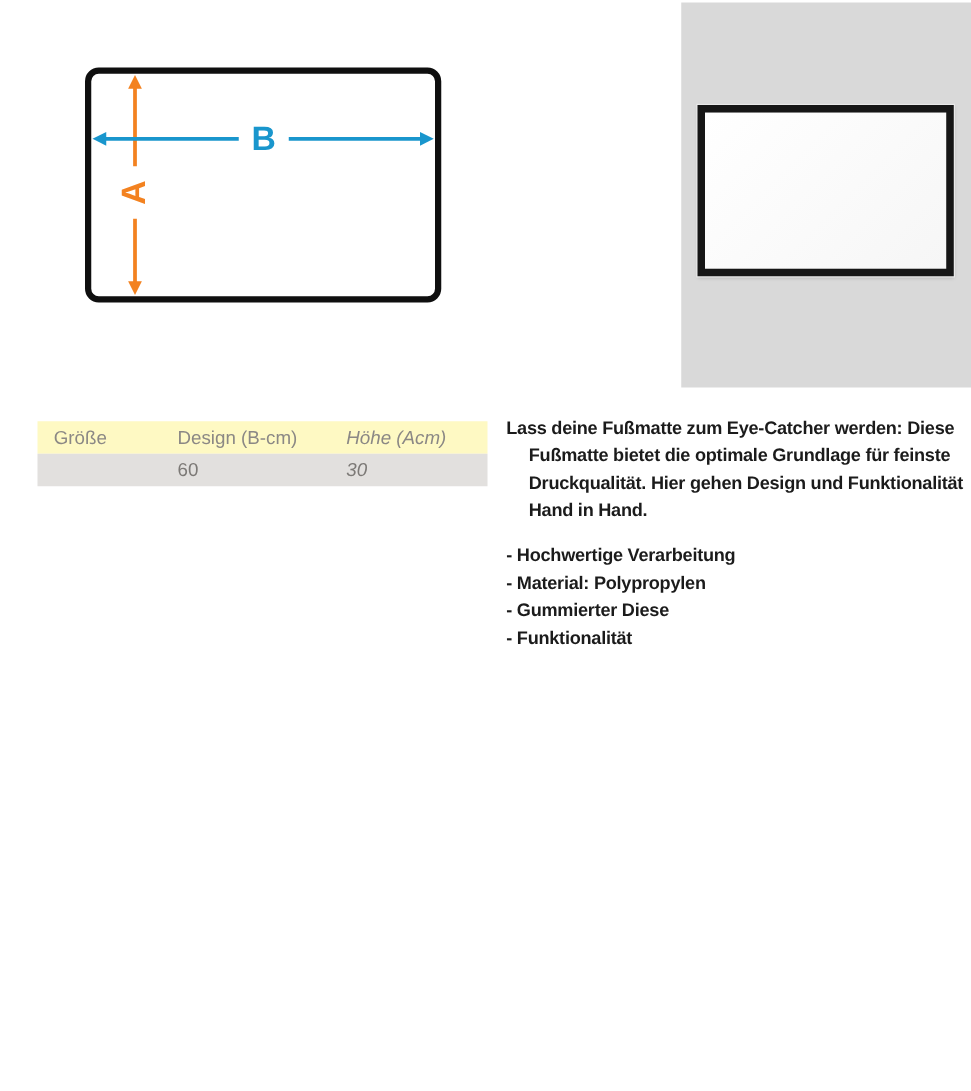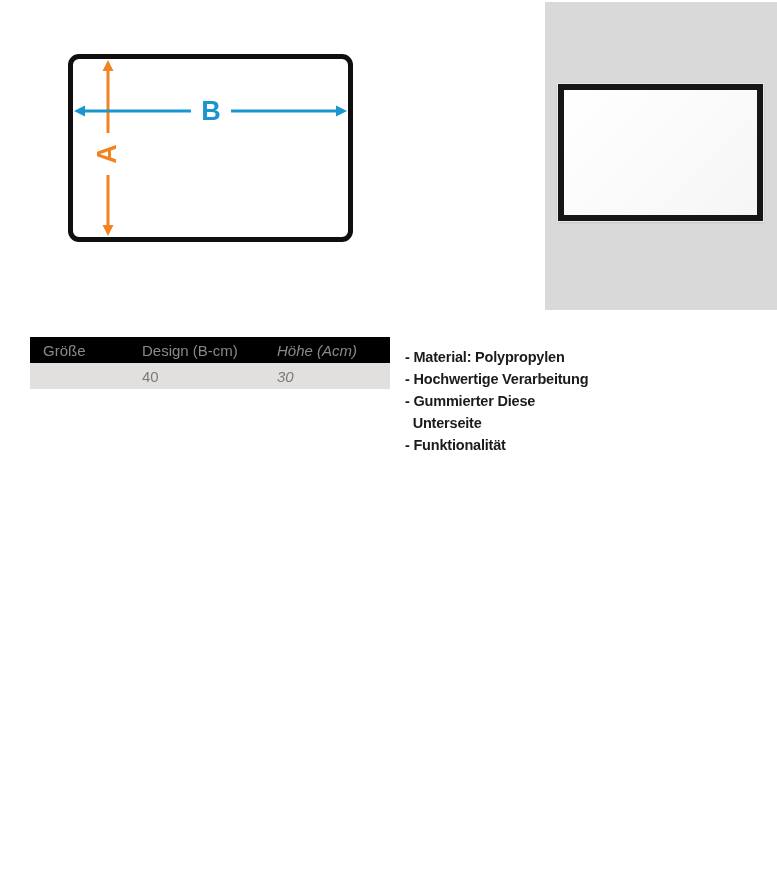--- a/index.html
+++ b/index.html
@@ -67,21 +67,21 @@
     top: 337px;
     width: 360px;
     font-size: 15px;
   }
   .size-row {
     display: flex;
     align-items: center;
     height: 26px;
   }
   .size-row.head {
-    background: #000000;
+    background: #fef9c3;
     color: #8b8885;
   }
   .size-row.body {
     background: #e2e0de;
     color: #7c7976;
   }
   .c1 { width: 100px; padding-left: 13px; box-sizing: border-box; }
   .c2 { width: 135px; padding-left: 12px; box-sizing: border-box; }
   .c3 { flex: 1; padding-left: 12px; box-sizing: border-box; font-style: italic; }
 
@@ -138,26 +138,31 @@
 </div>
 
 <div class="size-table">
   <div class="size-row head">
     <div class="c1">Größe</div>
     <div class="c2">Design (B-cm)</div>
     <div class="c3">Höhe (Acm)</div>
   </div>
   <div class="size-row body">
     <div class="c1"></div>
-    <div class="c2">40</div>
+    <div class="c2">60</div>
     <div class="c3">30</div>
   </div>
 </div>
 
 <div class="description">
+  <div class="intro">
+    <div class="line">Lass deine Fußmatte zum Eye-Catcher werden: Diese</div>
+    <div class="line indent">Fußmatte bietet die optimale Grundlage für feinste</div>
+    <div class="line indent">Druckqualität. Hier gehen Design und Funktionalität</div>
+    <div class="line indent">Hand in Hand.</div>
+  </div>
   <div class="features">
+    <div class="line">- Hochwertige Verarbeitung</div>
     <div class="line">- Material: Polypropylen</div>
-    <div class="line">- Hochwertige Verarbeitung</div>
     <div class="line">- Gummierter Diese</div>
-    <div class="line">  Unterseite</div>
     <div class="line">- Funktionalität</div>
   </div>
 </div>
 
 </body></html>

